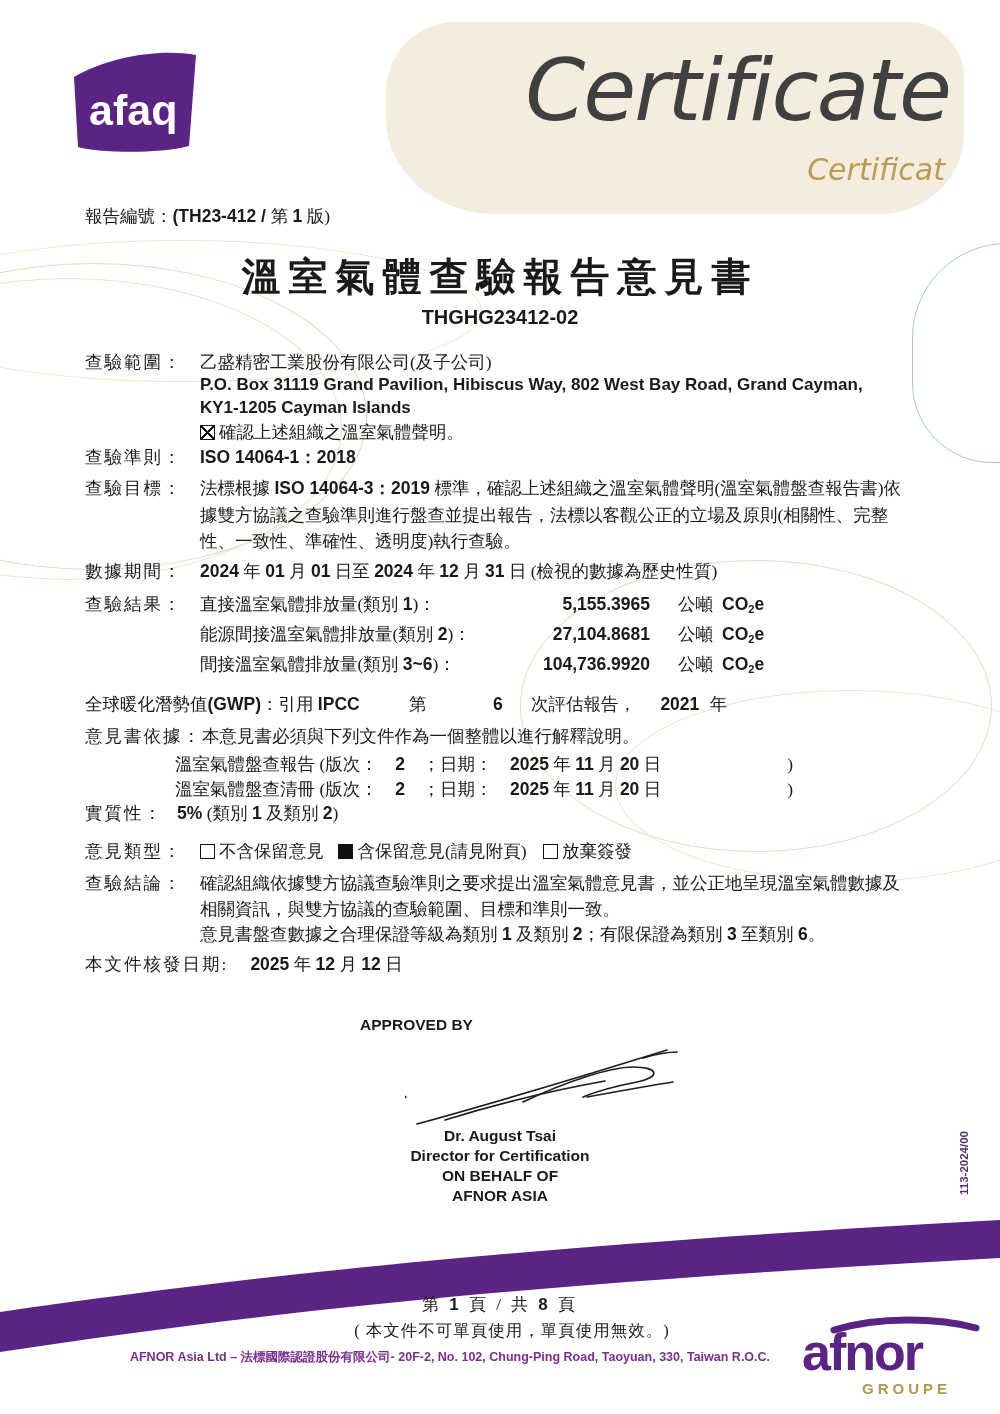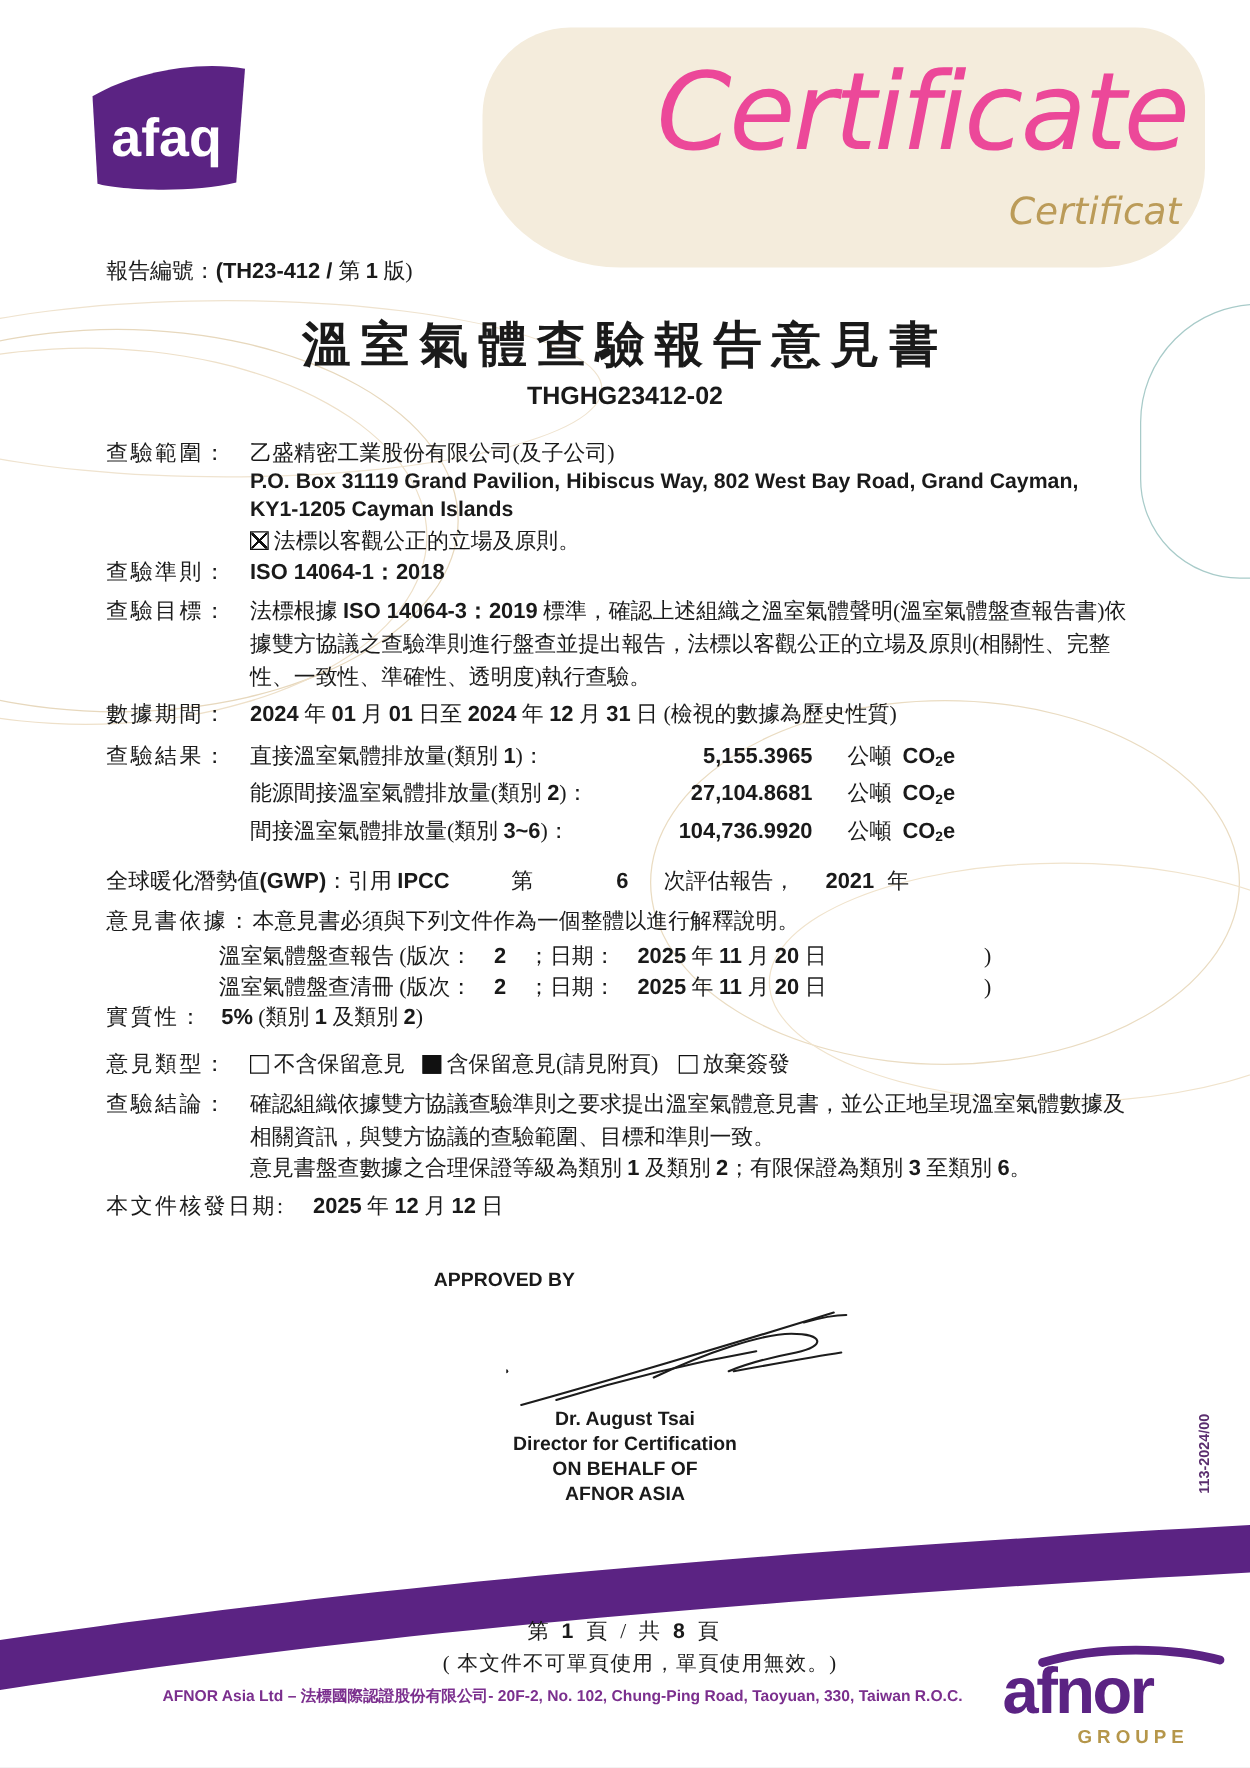--- a/index.html
+++ b/index.html
@@ -15,21 +15,21 @@
   
   .cbx{display:inline-block;width:15px;height:15px;border:1.7px solid #111;vertical-align:-2px;margin-right:4px;background:#fff;box-sizing:border-box;}
   .cbx.x{background:linear-gradient(45deg,transparent 44%,#111 44%,#111 56%,transparent 56%),
               linear-gradient(135deg,transparent 44%,#111 44%,#111 56%,transparent 56%);}
   .cbx.fill{background:#111;}
   
   .banner{position:absolute;left:386px;top:22px;width:578px;height:192px;background:#f4ecdc;
           border-radius:70px 55px 85px 110px / 70px 55px 80px 95px;}
   .cert-title{position:absolute;left:420px;top:40px;width:530px;text-align:right;
           font-family:"DejaVu Sans","Liberation Sans",sans-serif;font-style:italic;font-weight:400;
-          font-size:86px;line-height:100px;color:#ec4899;letter-spacing:-2px;}
+          font-size:86px;line-height:100px;color:#404040;letter-spacing:-2px;}
   .cert-sub{position:absolute;left:420px;top:152px;width:525px;text-align:right;
           font-family:"DejaVu Sans","Liberation Sans",sans-serif;font-style:italic;
           font-size:30px;color:#bb9b58;}
   .results-val{font-family:"Liberation Sans","DejaVu Sans",sans-serif;font-weight:700;}
   .footer-line{position:absolute;text-align:center;font-family:"Liberation Sans","DejaVu Sans",sans-serif;
           font-weight:700;font-size:12.5px;color:#7b2f8e;}
 </style>
 </head>
 <body>
 
@@ -54,21 +54,21 @@
   <div class="t" style="left:85px;top:203px;"><span>報告編號：</span><span class="rb">(TH23-412 / </span><span>第 </span><span class="rb">1</span><span> 版)</span></div>
 
   <div class="t" style="left:0;top:264px;width:1000px;text-align:center;font-size:39px;font-weight:700;letter-spacing:8px;">溫室氣體查驗報告意見書</div>
   <div class="t b" style="left:0;top:304px;width:1000px;text-align:center;font-size:20px;">THGHG23412-02</div>
 
   <div class="t lbl" style="left:85px;top:349px;">查驗範圍：</div>
   <div class="t" style="left:200px;top:349px;">乙盛精密工業股份有限公司(及子公司)</div>
   <div class="t b" style="left:200px;top:372px;font-size:17px;">P.O. Box 31119 Grand Pavilion, Hibiscus Way, 802 West Bay Road, Grand Cayman,</div>
   <div class="t b" style="left:200px;top:395px;font-size:17px;">KY1-1205 Cayman Islands</div>
   <div class="t" style="left:200px;top:419px;">
-    <span class="cbx x"></span><span>法標以客觀公正的立場及原則。</span>
+    <span class="cbx x"></span><span>確認上述組織之溫室氣體聲明。</span>
   </div>
 
   <div class="t lbl" style="left:85px;top:444px;">查驗準則：</div>
   <div class="t b" style="left:200px;top:444px;">ISO 14064-1：2018</div>
 
   <div class="t lbl" style="left:85px;top:475px;">查驗目標：</div>
   <div class="t wrap" style="left:200px;top:475px;width:712px;line-height:26.5px;"><span>法標根據 </span><span class="rb">ISO 14064-3：2019</span><span> 標準，確認上述組織之溫室氣體聲明(溫室氣體盤查報告書)依據雙方協議之查驗準則進行盤查並提出報告，法標以客觀公正的立場及原則(相關性、完整性、一致性、準確性、透明度)執行查驗。</span></div>
 
   <div class="t lbl" style="left:85px;top:558px;">數據期間：</div>
   <div class="t" style="left:200px;top:558px;"><span></span><span class="rb">2024</span><span> 年 </span><span class="rb">01</span><span> 月 </span><span class="rb">01</span><span> 日至 </span><span class="rb">2024</span><span> 年 </span><span class="rb">12</span><span> 月 </span><span class="rb">31</span><span> 日 (檢視的數據為歷史性質)</span></div>
@@ -117,21 +117,21 @@
     <span class="cbx fill" style="margin-left:10px;"></span><span>含保留意見(請見附頁)</span>
     <span class="cbx" style="margin-left:12px;"></span><span>放棄簽發</span>
   </div>
 
   <div class="t lbl" style="left:85px;top:870px;">查驗結論：</div>
   <div class="t wrap" style="left:200px;top:870px;width:716px;line-height:26px;">確認組織依據雙方協議查驗準則之要求提出溫室氣體意見書，並公正地呈現溫室氣體數據及相關資訊，與雙方協議的查驗範圍、目標和準則一致。</div>
   <div class="t" style="left:200px;top:921px;"><span>意見書盤查數據之合理保證等級為類別 </span><span class="rb">1</span><span> 及類別 </span><span class="rb">2</span><span>；有限保證為類別 </span><span class="rb">3</span><span> 至類別 </span><span class="rb">6</span><span>。</span></div>
 
   <div class="t" style="left:85px;top:951px;"><span class="lbl">本文件核發日期:</span><span style="margin-left:22px;"><span></span><span class="rb">2025</span><span> 年 </span><span class="rb">12</span><span> 月 </span><span class="rb">12</span><span> 日</span></span></div>
 
-  <div class="t b" style="left:0;top:1012px;width:807px;text-align:center;font-size:15.5px;">APPROVED BY</div>
+  <div class="t b" style="left:0;top:1012px;width:807px;text-align:center;font-size:15.5px;padding-left:13px;">APPROVED BY</div>
 
   <svg style="position:absolute;left:405px;top:1040px;" width="310" height="92" viewBox="0 0 310 92">
     <g stroke="#1c1c1c" stroke-width="1.7" fill="none" stroke-linecap="round">
       <path d="M12,84 C70,68 185,34 262,10"></path>
       <path d="M40,80 C95,63 155,49 200,41"></path>
       <path d="M118,62 C160,42 205,27 228,27 C254,27 256,37 232,42 C206,47 190,52 178,57"></path>
       <path d="M182,57 C215,51 248,45 268,42"></path>
       <path d="M238,18 C252,14 264,12 272,12"></path>
       <circle cx="208,57" cy="57" r="1.6" fill="#1c1c1c" stroke="none"></circle>
     </g>

